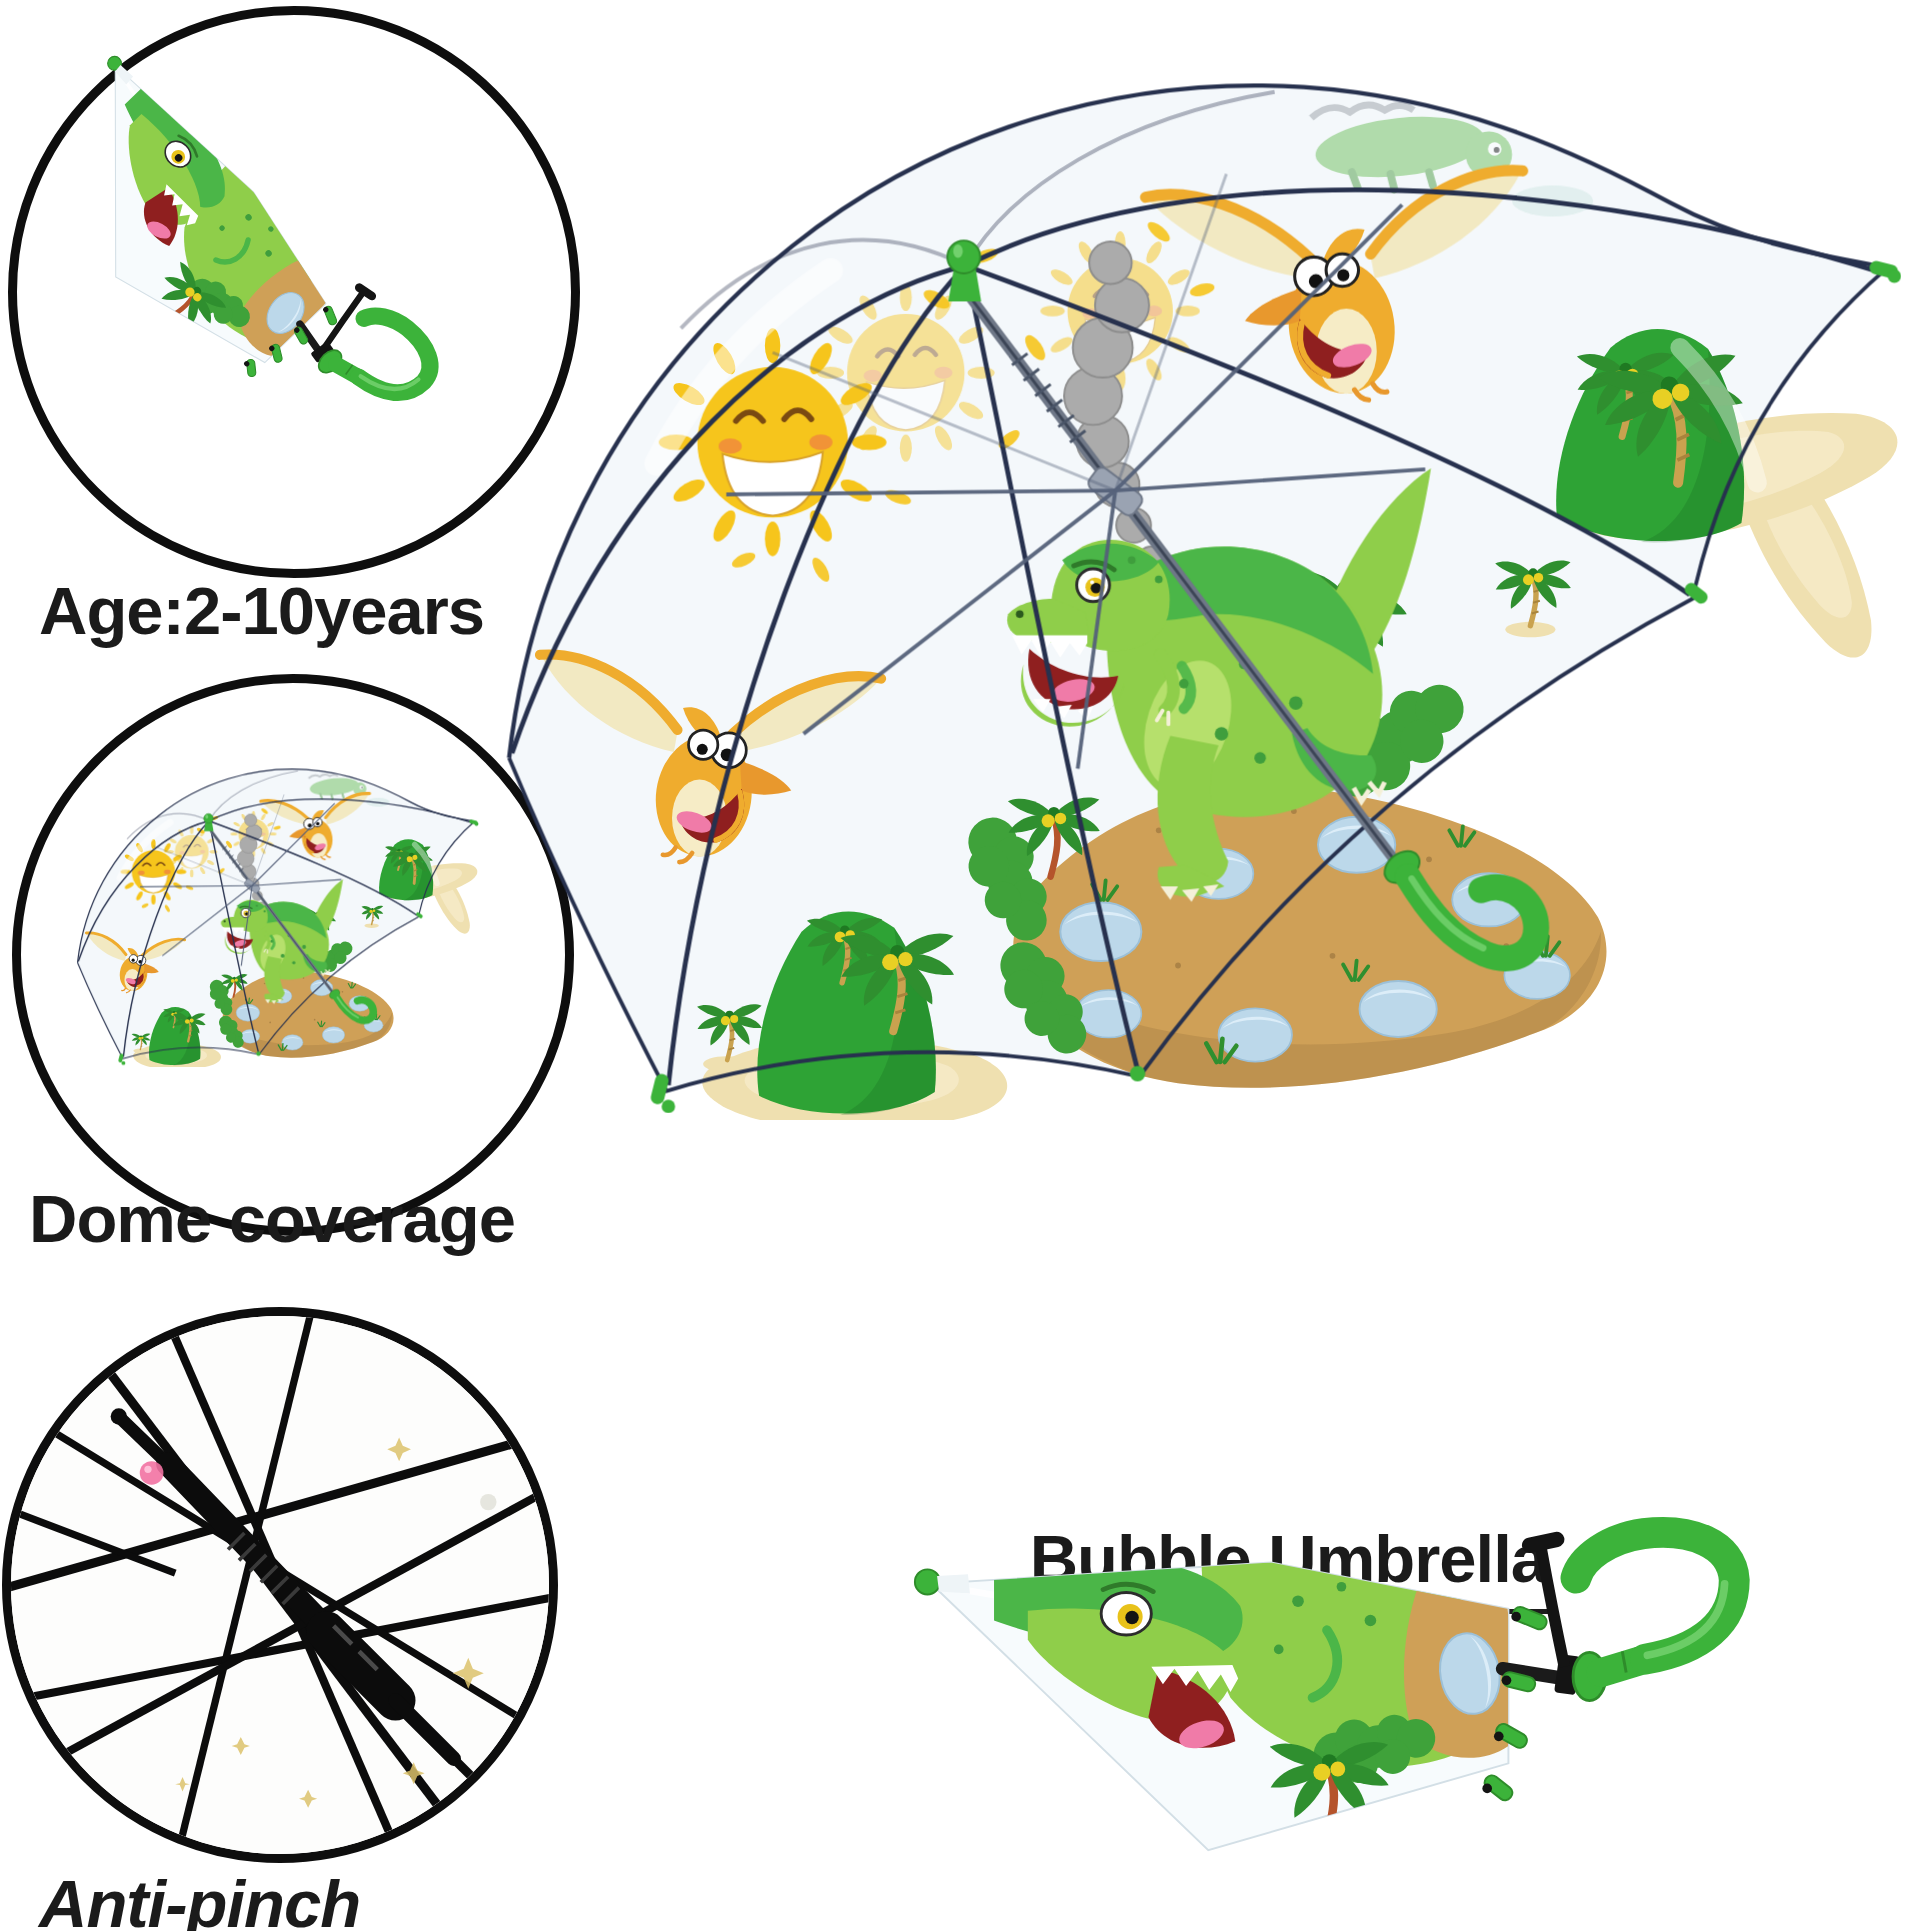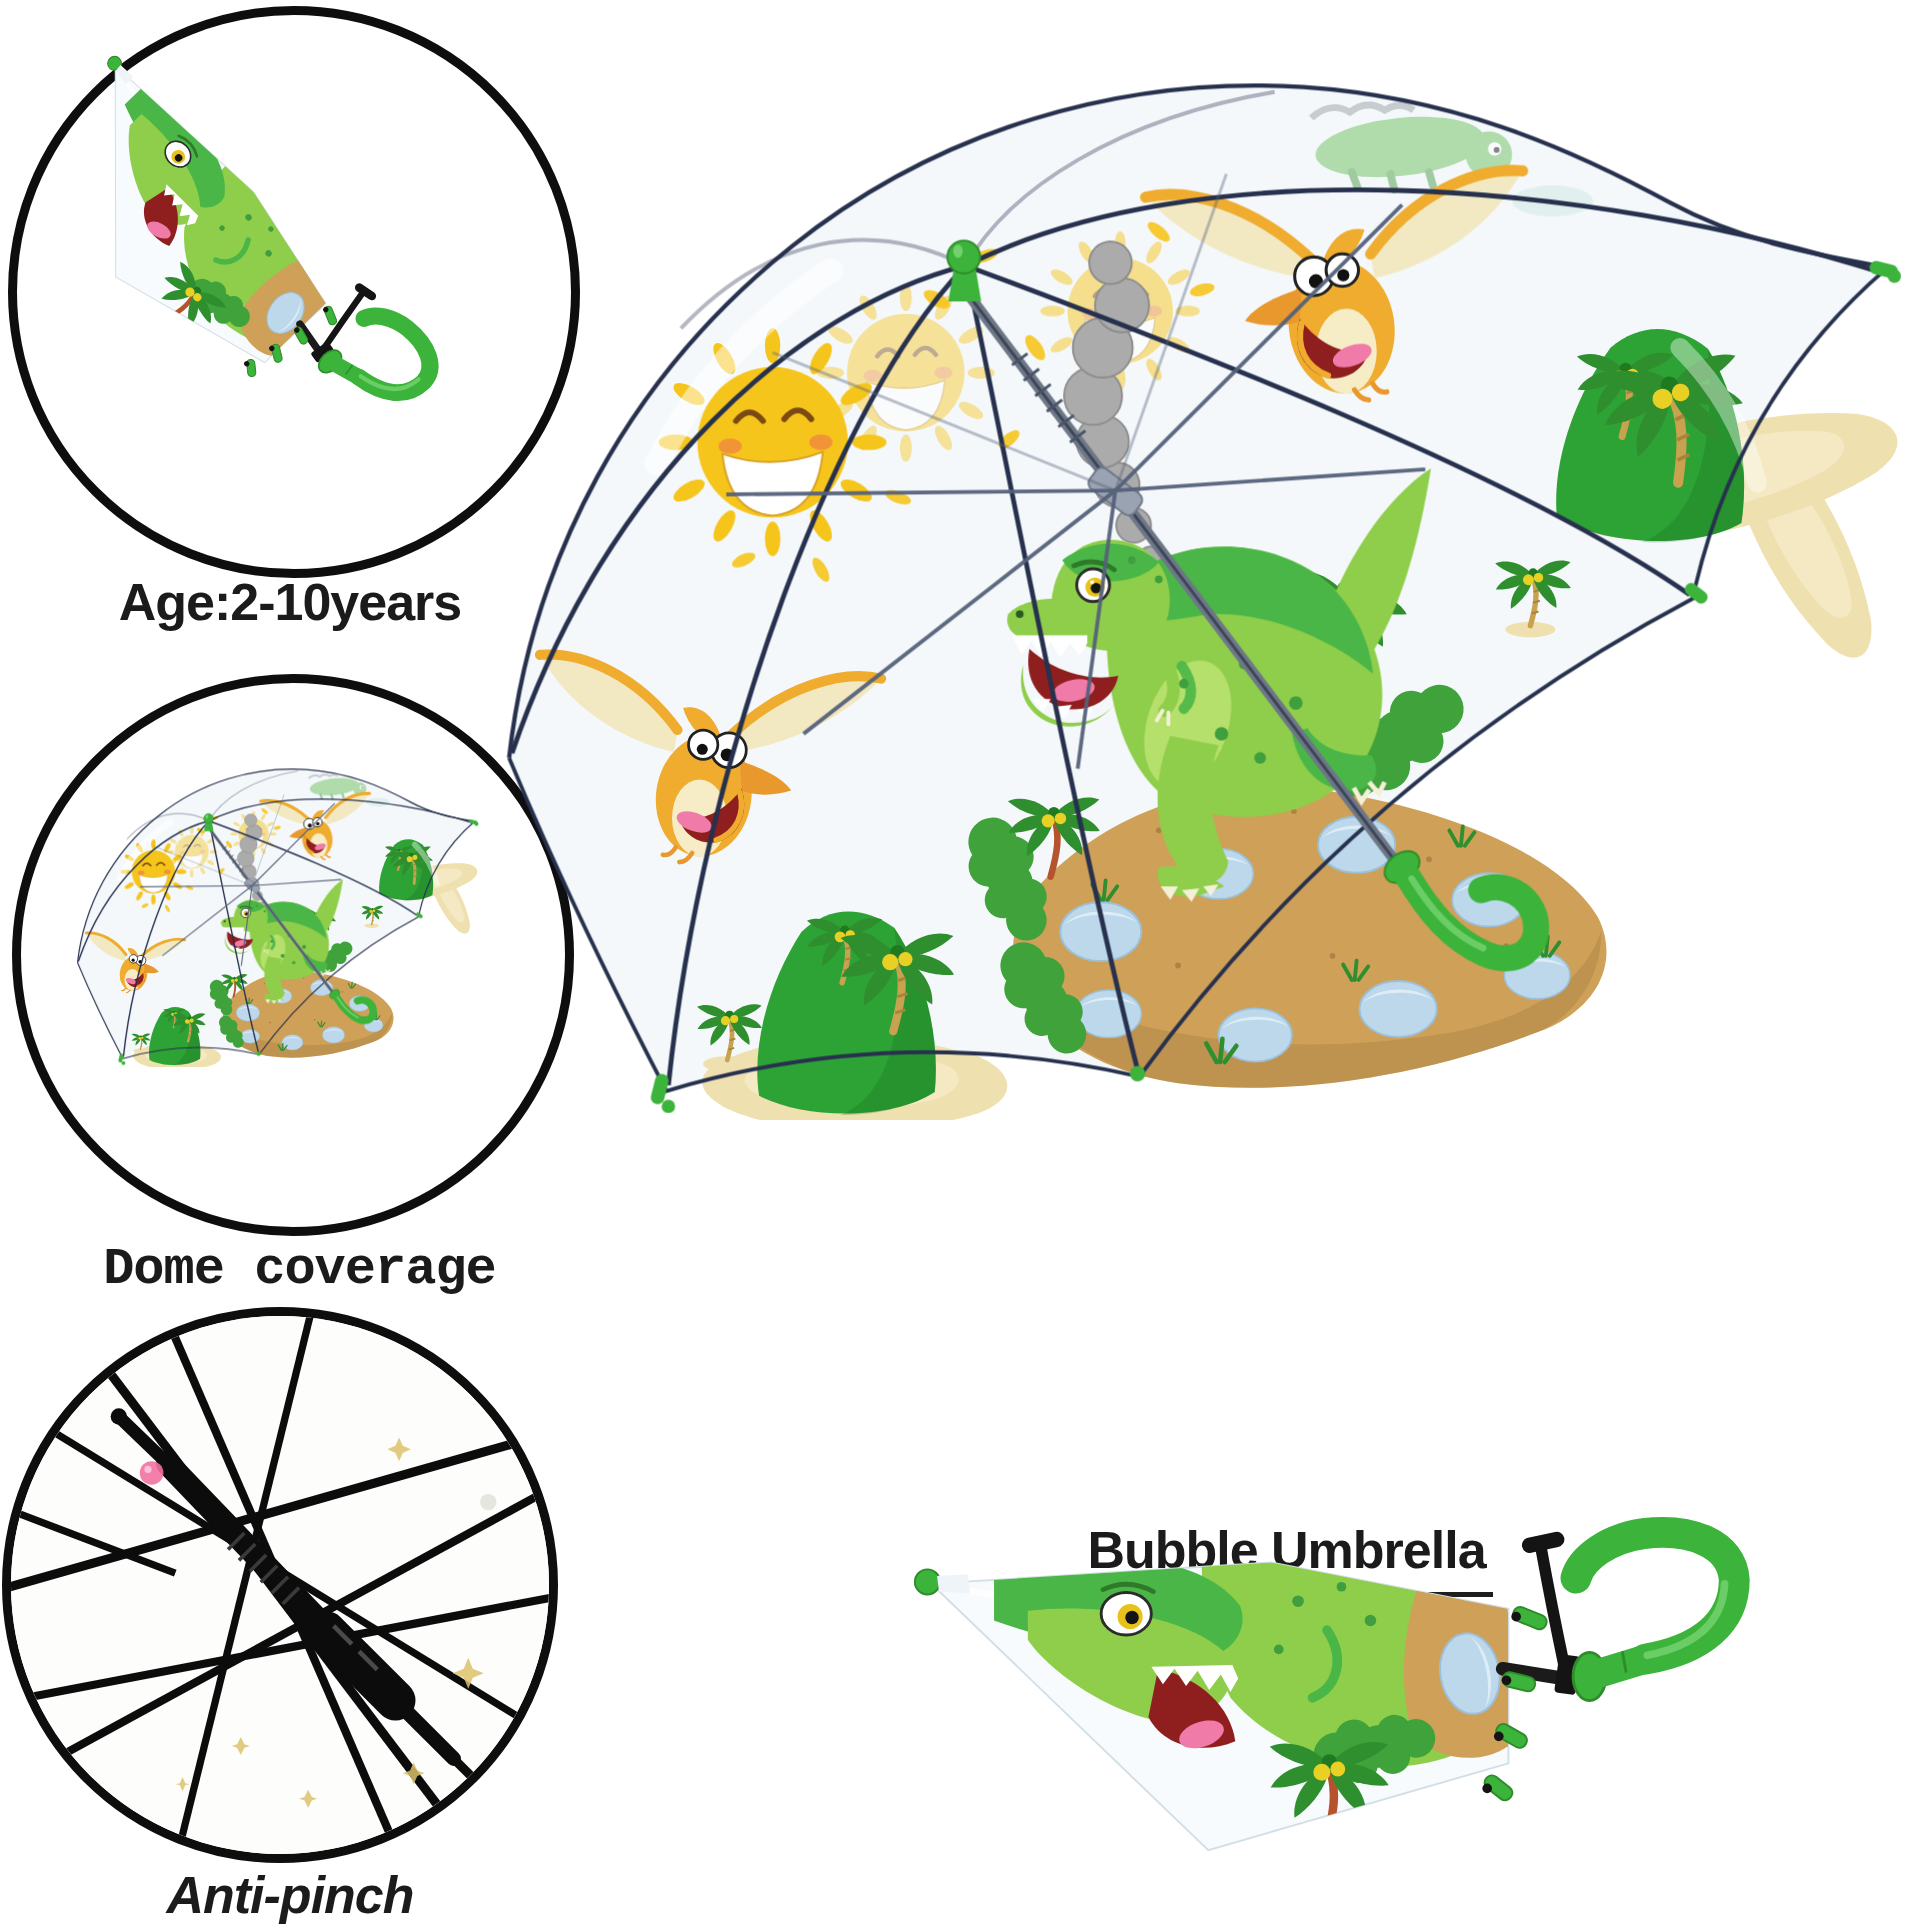--- a/index.html
+++ b/index.html
@@ -4,23 +4,23 @@
 <style>
   html,body{margin:0;padding:0;background:#ffffff;}
   .canvas{position:relative;width:1931px;height:1931px;background:#fff;overflow:hidden;
           font-family:"Liberation Sans",sans-serif;}
   .ring{position:absolute;border-radius:50%;border:9.7px solid #0e0e0e;background:#fff;box-sizing:border-box;}
   #ring-folded{left:7.7px;top:5.8px;width:572px;height:572px;}
   #ring-dome{left:11.6px;top:674px;width:562px;height:562px;}
   #ring-frame{left:1.9px;top:1307px;width:556px;height:556px;overflow:hidden;}
   #ring-frame svg{position:absolute;left:-4.8px;top:-4.8px;}
   .caption{position:absolute;font-weight:800;color:var(--text-black,#1b1b1b);
-           font-size:52px;letter-spacing:-1px;text-align:center;white-space:nowrap;}
+           font-size:67px;letter-spacing:-1px;white-space:nowrap;}
   #cap-age{left:39px;top:572px;width:502px;}
-  #cap-dome{left:29px;top:1240px;width:541px;font-family:Liberation Mono, monospace;}
+  #cap-dome{left:29px;top:1180px;width:541px;}
   #cap-anti{left:39px;top:1865px;width:502px;font-style:italic;}
   #cap-bubble{left:1022px;top:1520px;width:529px;}
   #cap-bubble span{display:inline-block;border-bottom:5.8px solid #1e1e1e;padding:0 7.7px 11.6px;}
   #main-umbrella-svg{position:absolute;left:483px;top:58px;width:1448px;height:1062px;}
   #small-umbrella-svg{position:absolute;left:70px;top:761px;width:417px;height:306px;}
   #folded-br-svg{position:absolute;left:912px;top:1514px;width:912px;height:406px;}
   #folded-circle-svg{position:absolute;left:104px;top:27px;width:502px;height:223px;
                      transform:rotate(46deg);transform-origin:10.6px 39px;}
 </style>
 </head>

